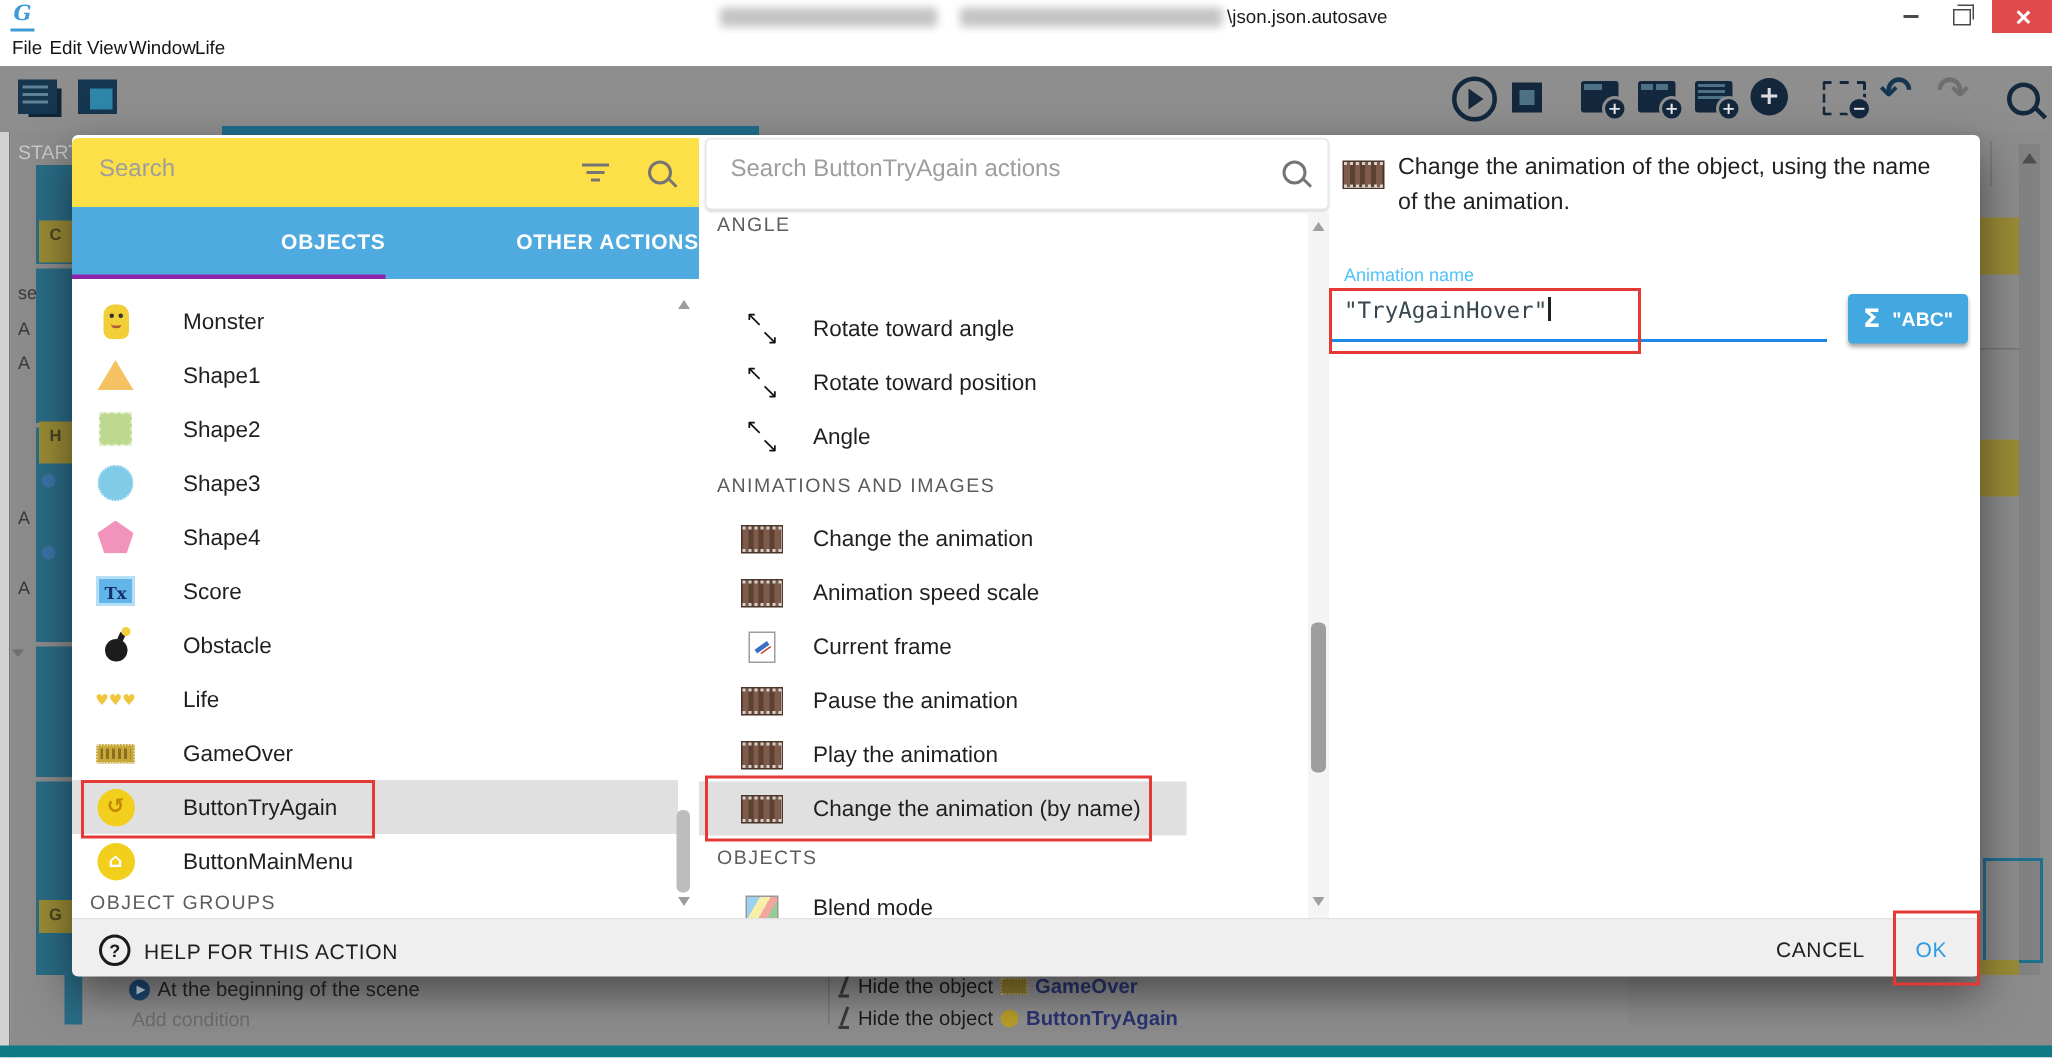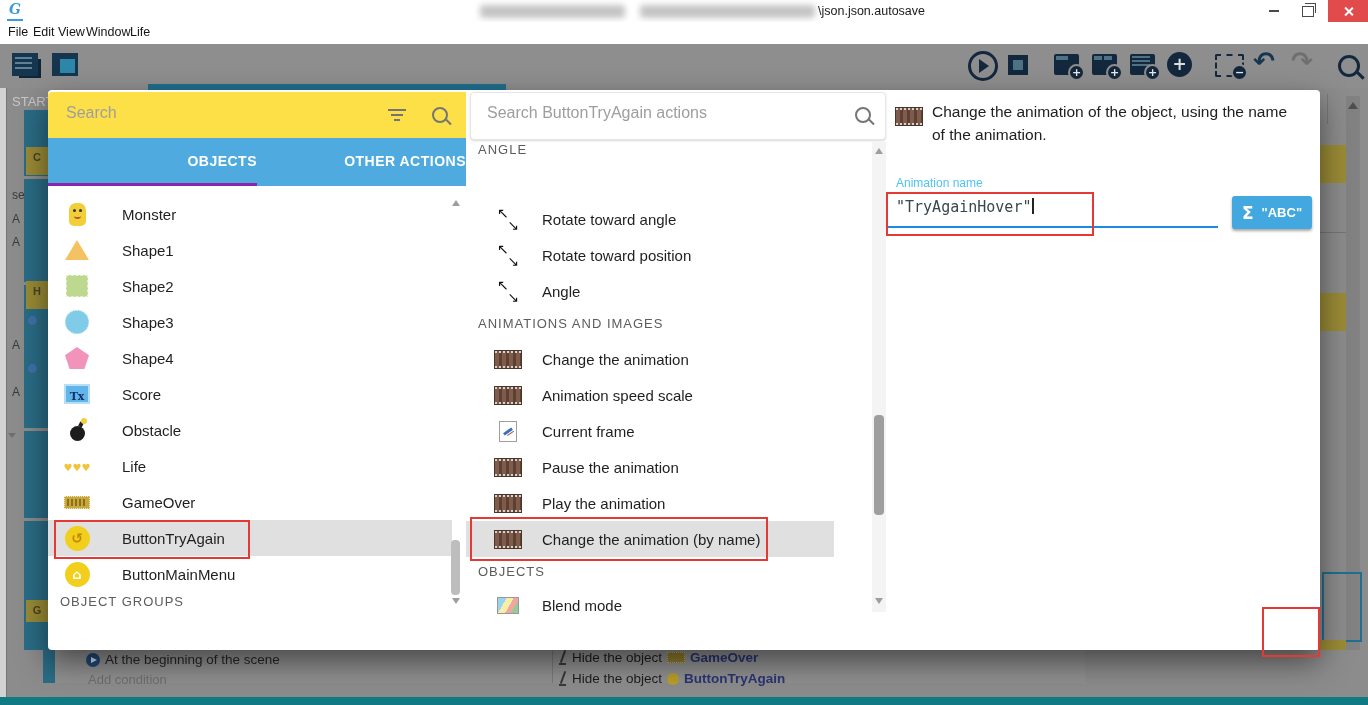--- a/index.html
+++ b/index.html
@@ -407,21 +407,21 @@
           <span class="ic-frame"></span>
         </span>
       <span class="act-label">Current frame</span>
     </div>
     <div class="abs act-row" style="left:418px;top:395px;width:406px">
       <span class="ic-box">
           <span class="ic-film"></span>
         </span>
       <span class="act-label">Play the animation</span>
     </div>
-    <div class="abs act-row row-selected" style="left:418px;top:431px;width:368px">
+    <div class="abs act-row row-selected" style="left:418px;top:431px;width:325px">
       <span class="ic-box">
           <span class="ic-film"></span>
         </span>
       <span class="act-label">Change the animation (by name)</span>
     </div>
 
     <div class="abs sec-header" style="left:430px;top:474px">OBJECTS</div>
     <div class="abs act-row" style="left:418px;top:497px;width:406px">
       <span class="ic-box">
           <span class="ic-blend"></span>
@@ -441,20 +441,28 @@
     <div class="abs field-label" style="left:848px;top:86px">Animation name</div>
     <div class="abs" style="left:848px;top:108px;width:320px;height:24px">
       <span class="field-value">"TryAgainHover"</span><span class="caret"></span>
     </div>
     <div class="abs field-underline" style="left:840px;top:136px;width:330px"></div>
     <div class="abs sigma-btn" style="left:1184px;top:106px">
       <span class="sigma">Σ</span>
       <span class="abc">"ABC"</span>
     </div>
 
+    <div class="abs dlg-footer">
+      <div style="position:absolute;left:18px;top:10px;display:flex;align-items:center;gap:9px;cursor:pointer">
+        <span class="help-ic"></span>
+        <span class="footer-label">HELP FOR THIS ACTION</span>
+      </div>
+      <span class="abs footer-label" style="left:1136px;top:12px;cursor:pointer">CANCEL</span>
+      <span class="abs footer-label ok-label" style="left:1229px;top:12px;cursor:pointer">OK</span>
+    </div>
   </div>
 
   <div class="abs red-box" style="left:54px;top:520px;width:192px;height:35px"></div>
   <div class="abs red-box" style="left:470px;top:517px;width:294px;height:40px"></div>
   <div class="abs red-box" style="left:886px;top:192px;width:204px;height:40px"></div>
   <div class="abs red-box" style="left:1262px;top:607px;width:54px;height:46px"></div>
 
 </div>
 
 </body></html>

